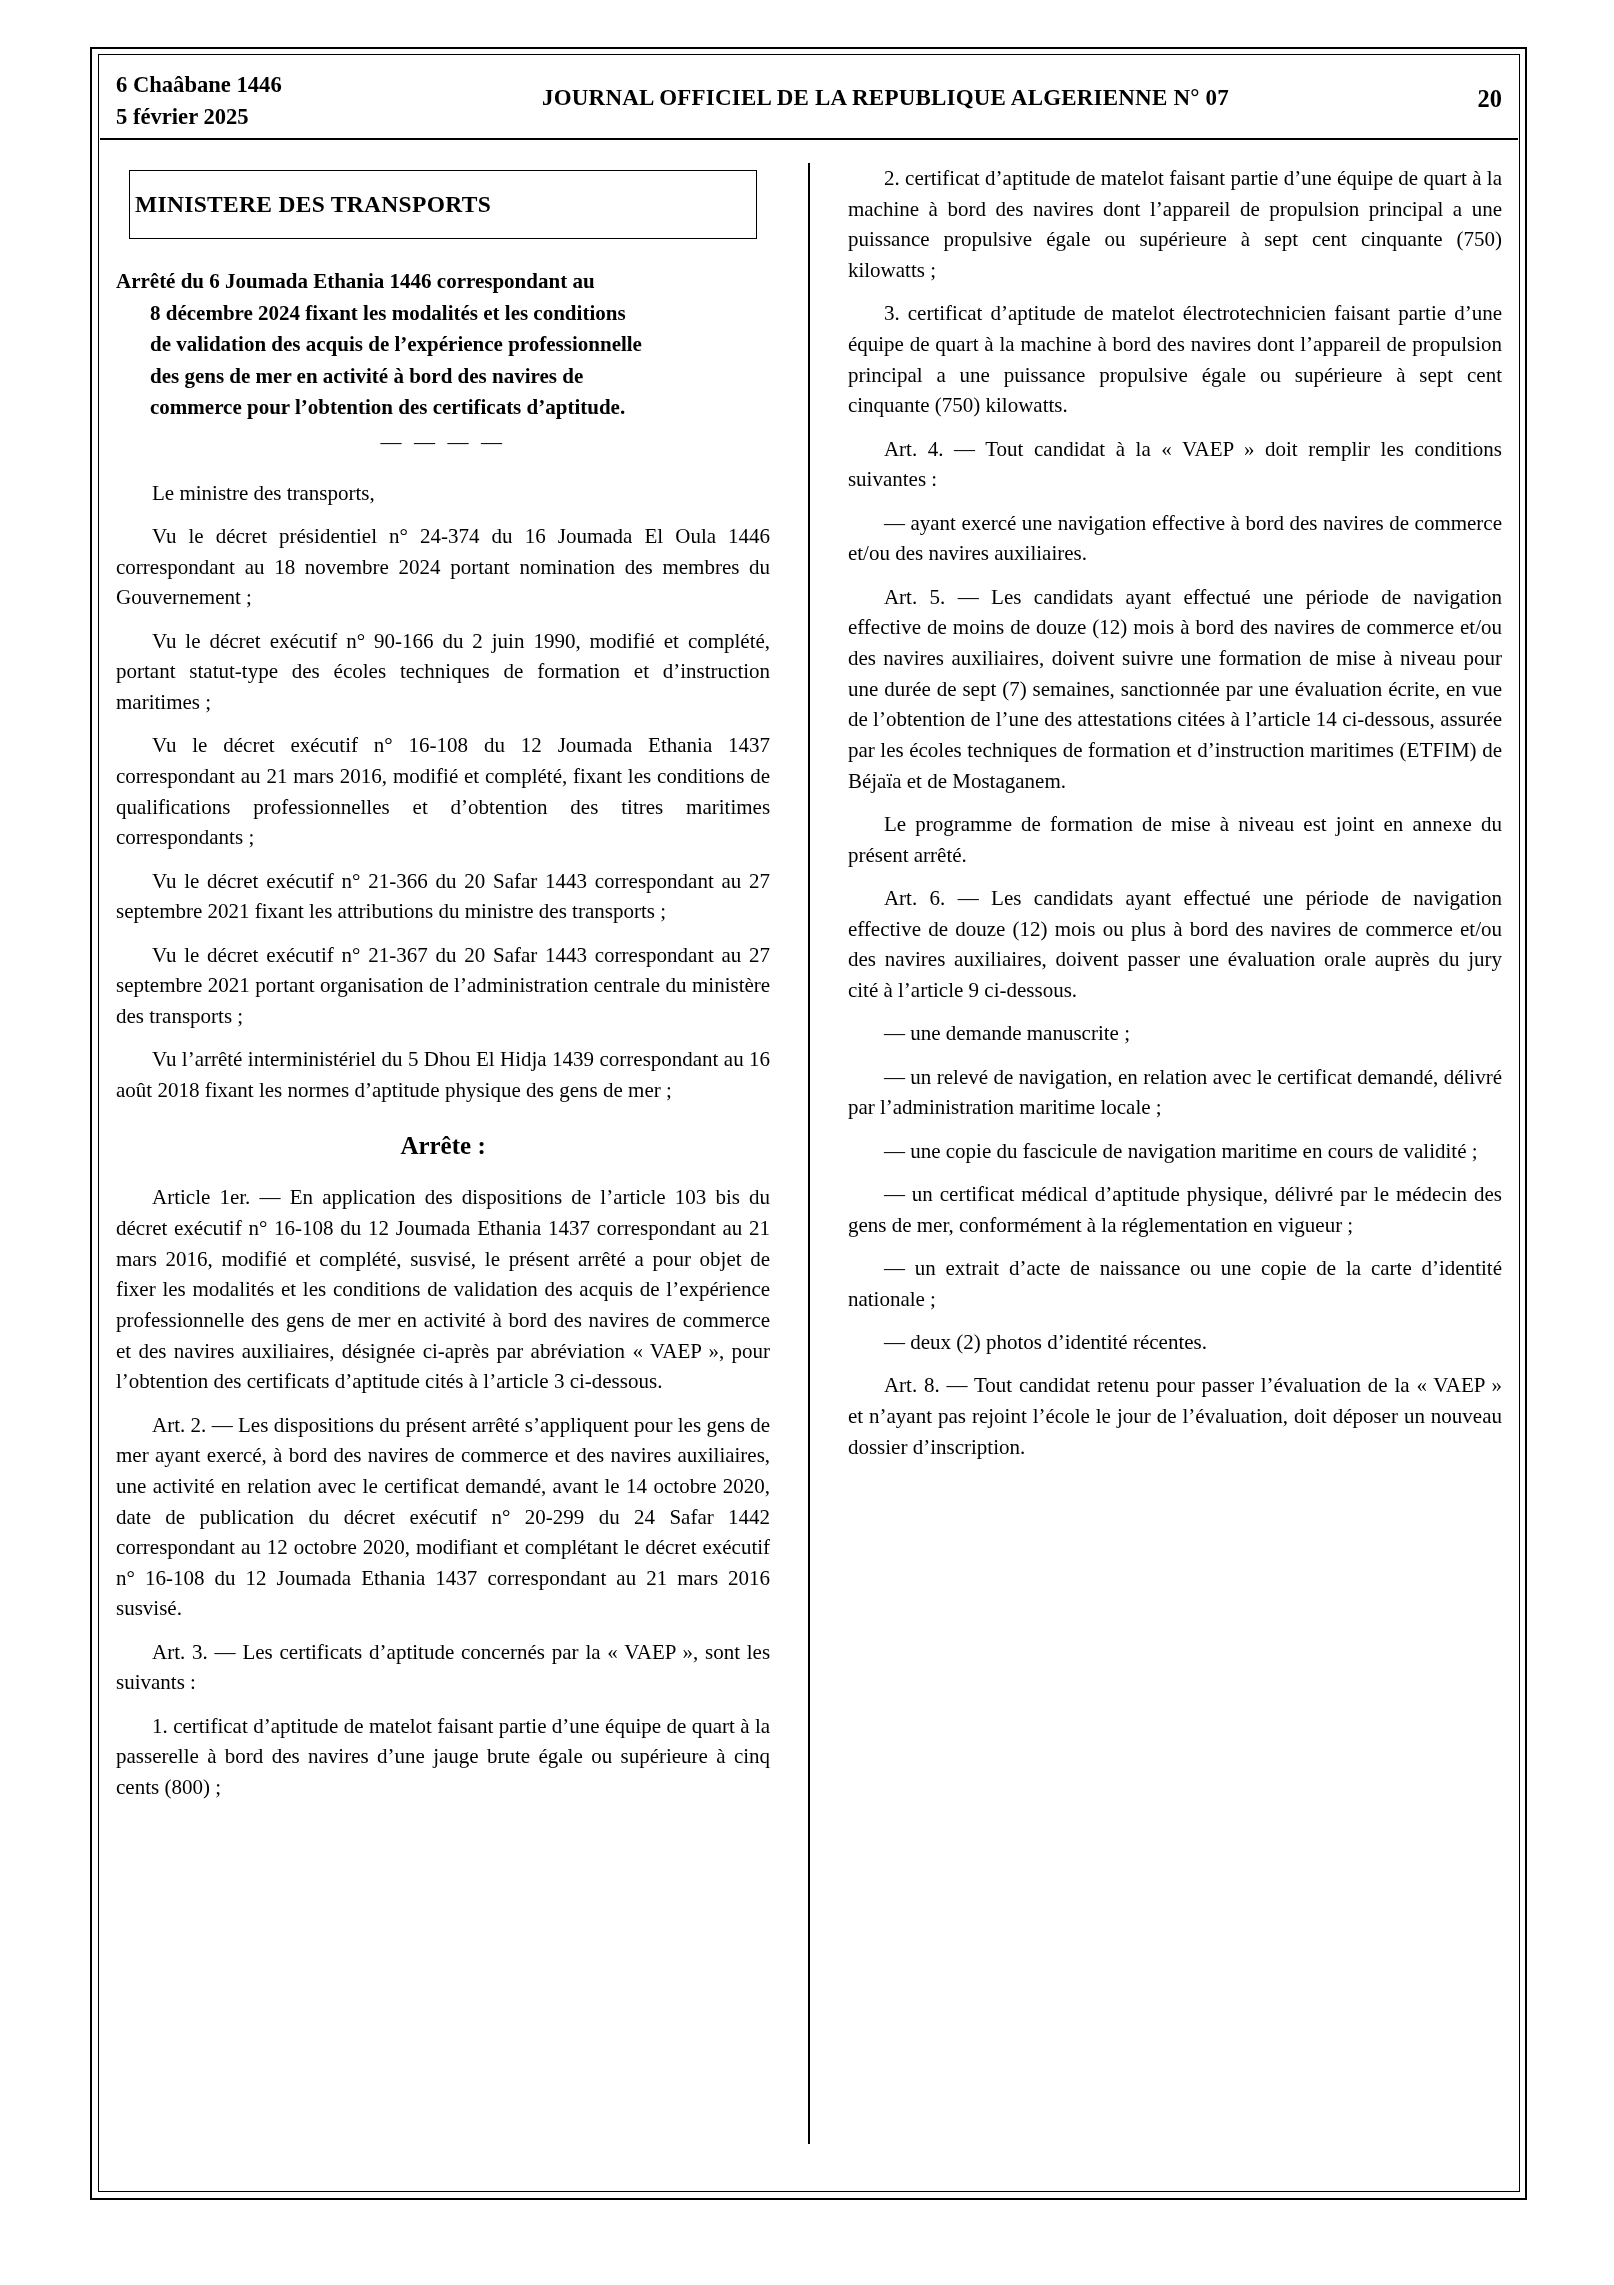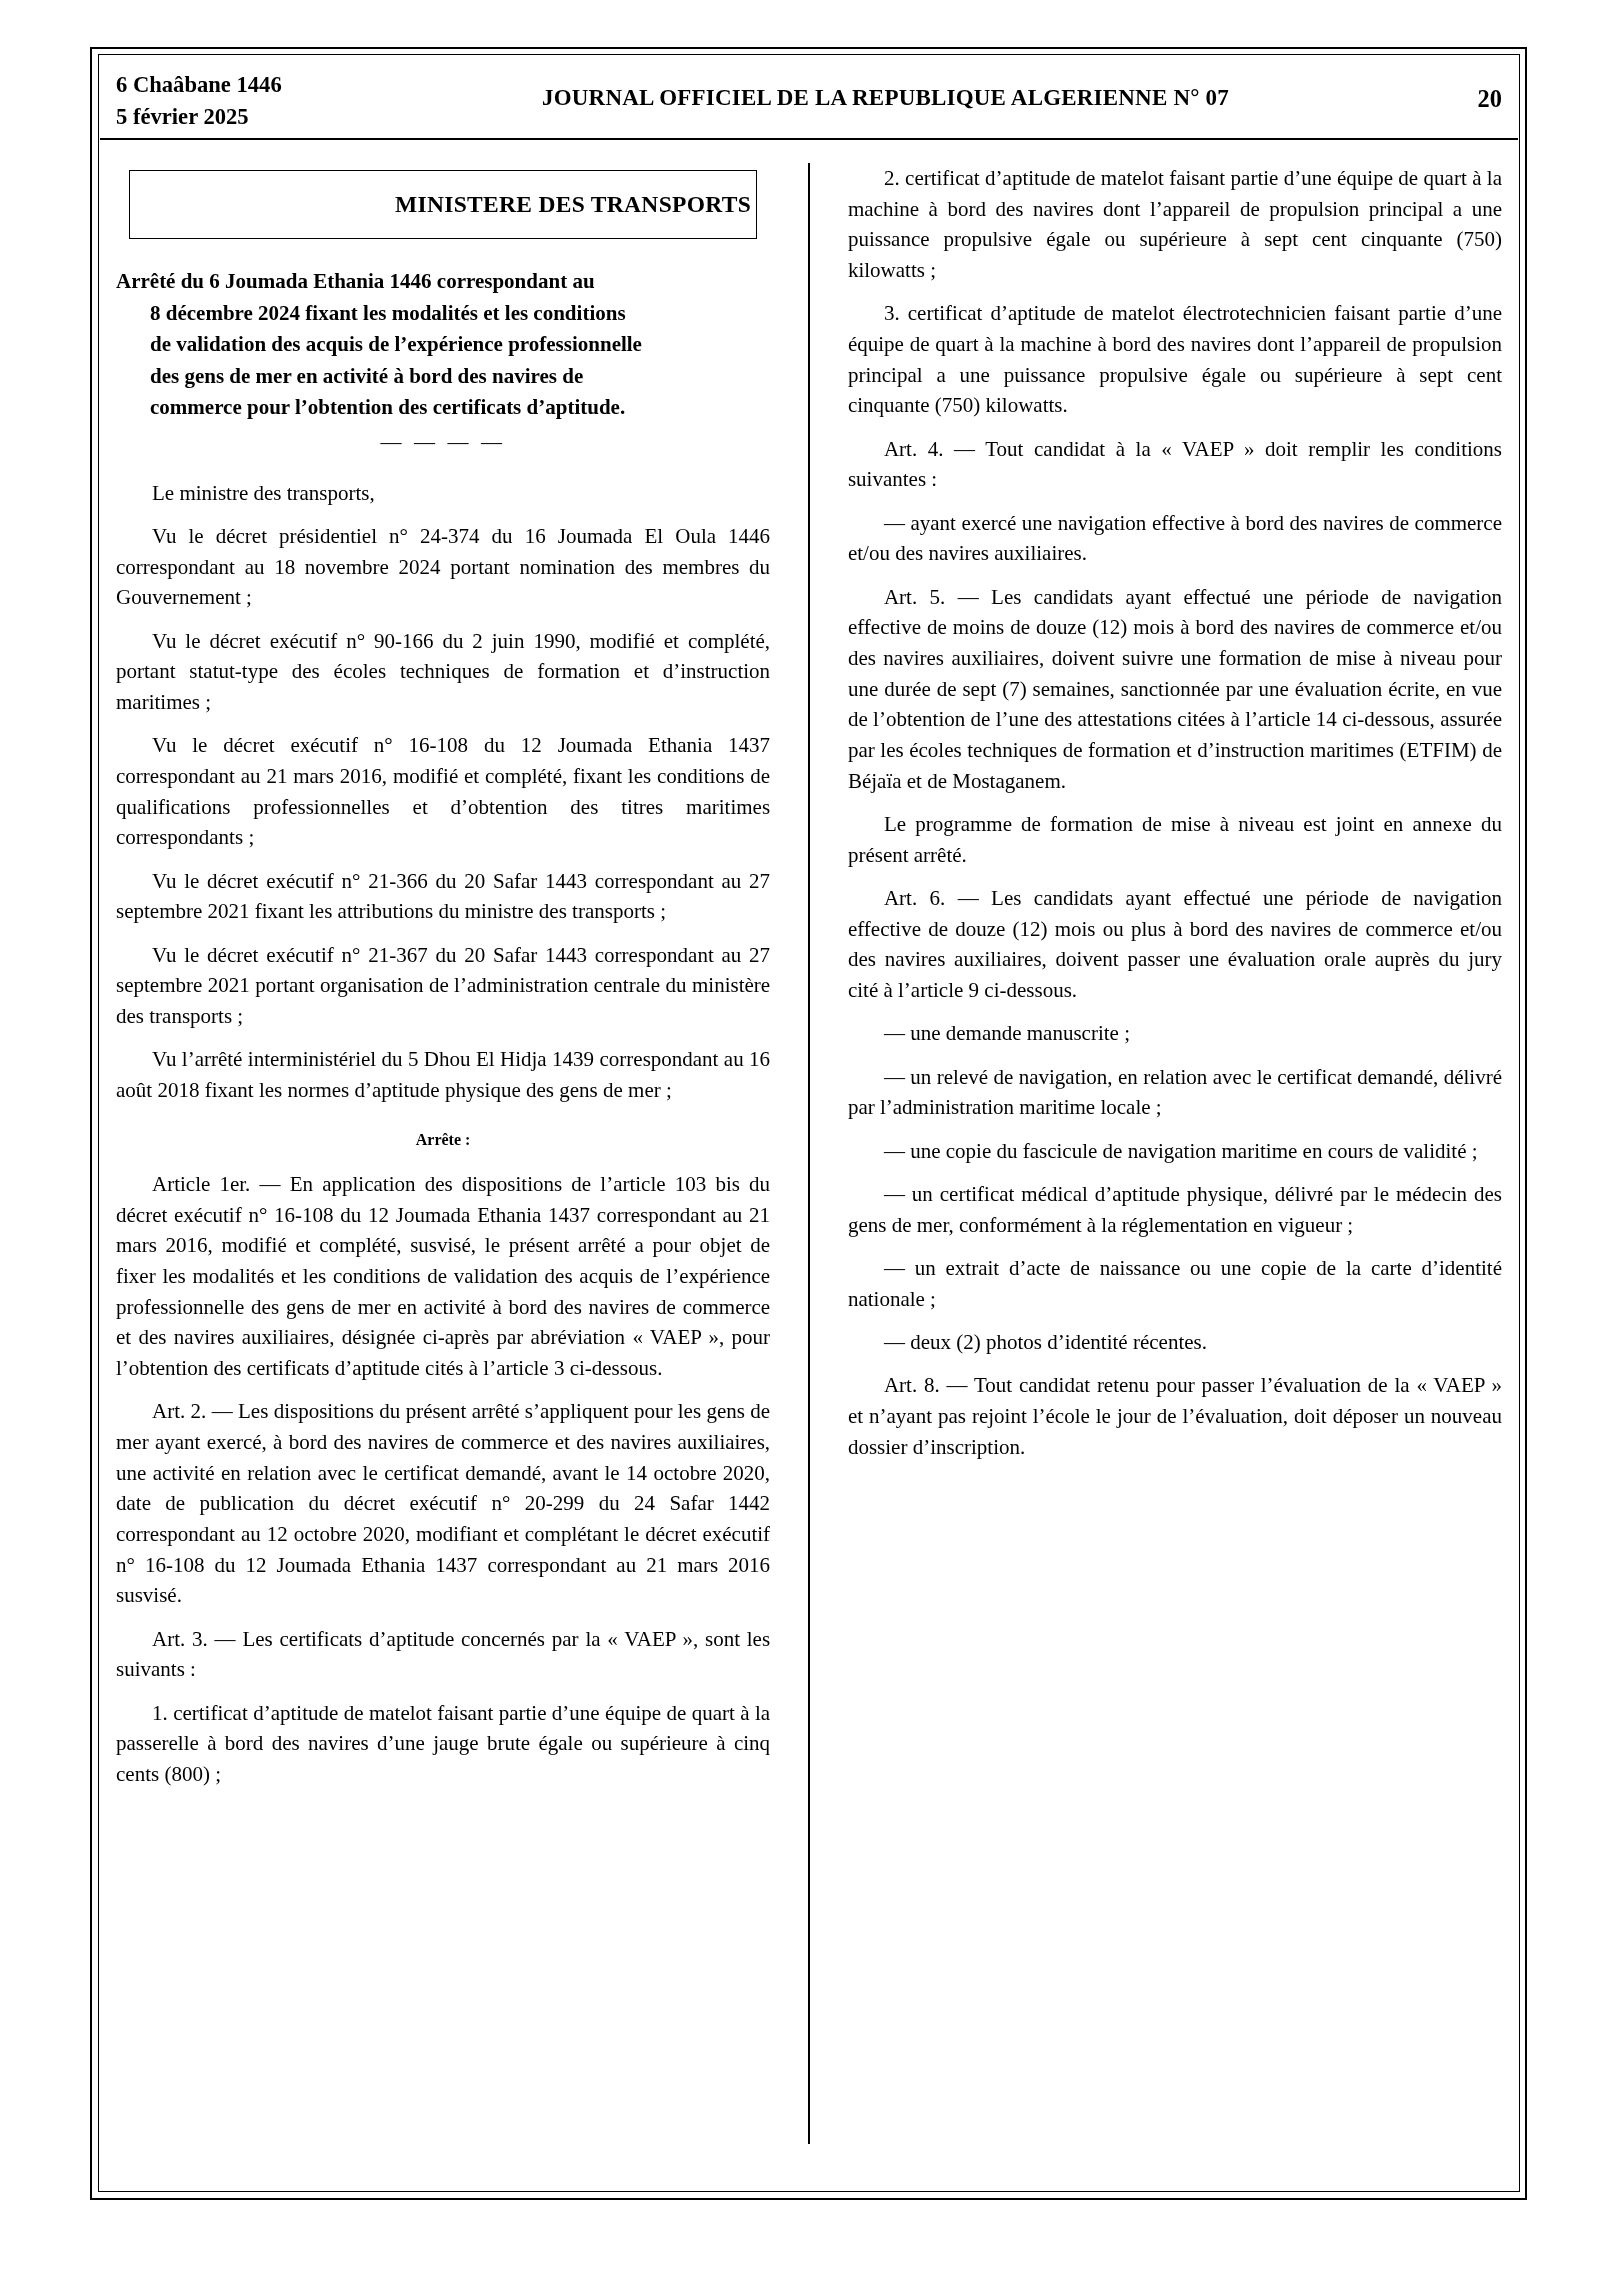--- a/index.html
+++ b/index.html
@@ -97,21 +97,21 @@
   .divider {
     width: 1.8px;
     background: #000;
     margin: 0 20px;
     height: 1981px;
   }
   .col-right { padding-left: 18px; }
 
   .ministry-box {
     border: 1.8px solid #000;
-    text-align: right;
+    text-align: left;
     font-weight: bold;
     font-size: 23.5px;
     padding: 16.3px 5.4px 16.3px;
     margin: 7.2px 12.7px 27px 12.7px;
     letter-spacing: 0.3px;
   }
   .decree-title {
     font-weight: bold;
     font-size: 21px;
     line-height: 1.5;
@@ -138,21 +138,21 @@
     margin: 0 0 12.7px 0;
     text-indent: 36px;
   }
   p.num-item {
     margin: 0 0 12.7px 0;
     text-indent: 36px;
   }
   .arrete-center {
     text-align: center;
     font-weight: bold;
-    font-size: 16px;
+    font-size: 25px;
     margin: 22px 0 18px 0;
   }
 </style>
 </head>
 <body>
 
 <div class="page">
 
   <div class="frame-outer"></div>
   <div class="frame-inner"></div>

